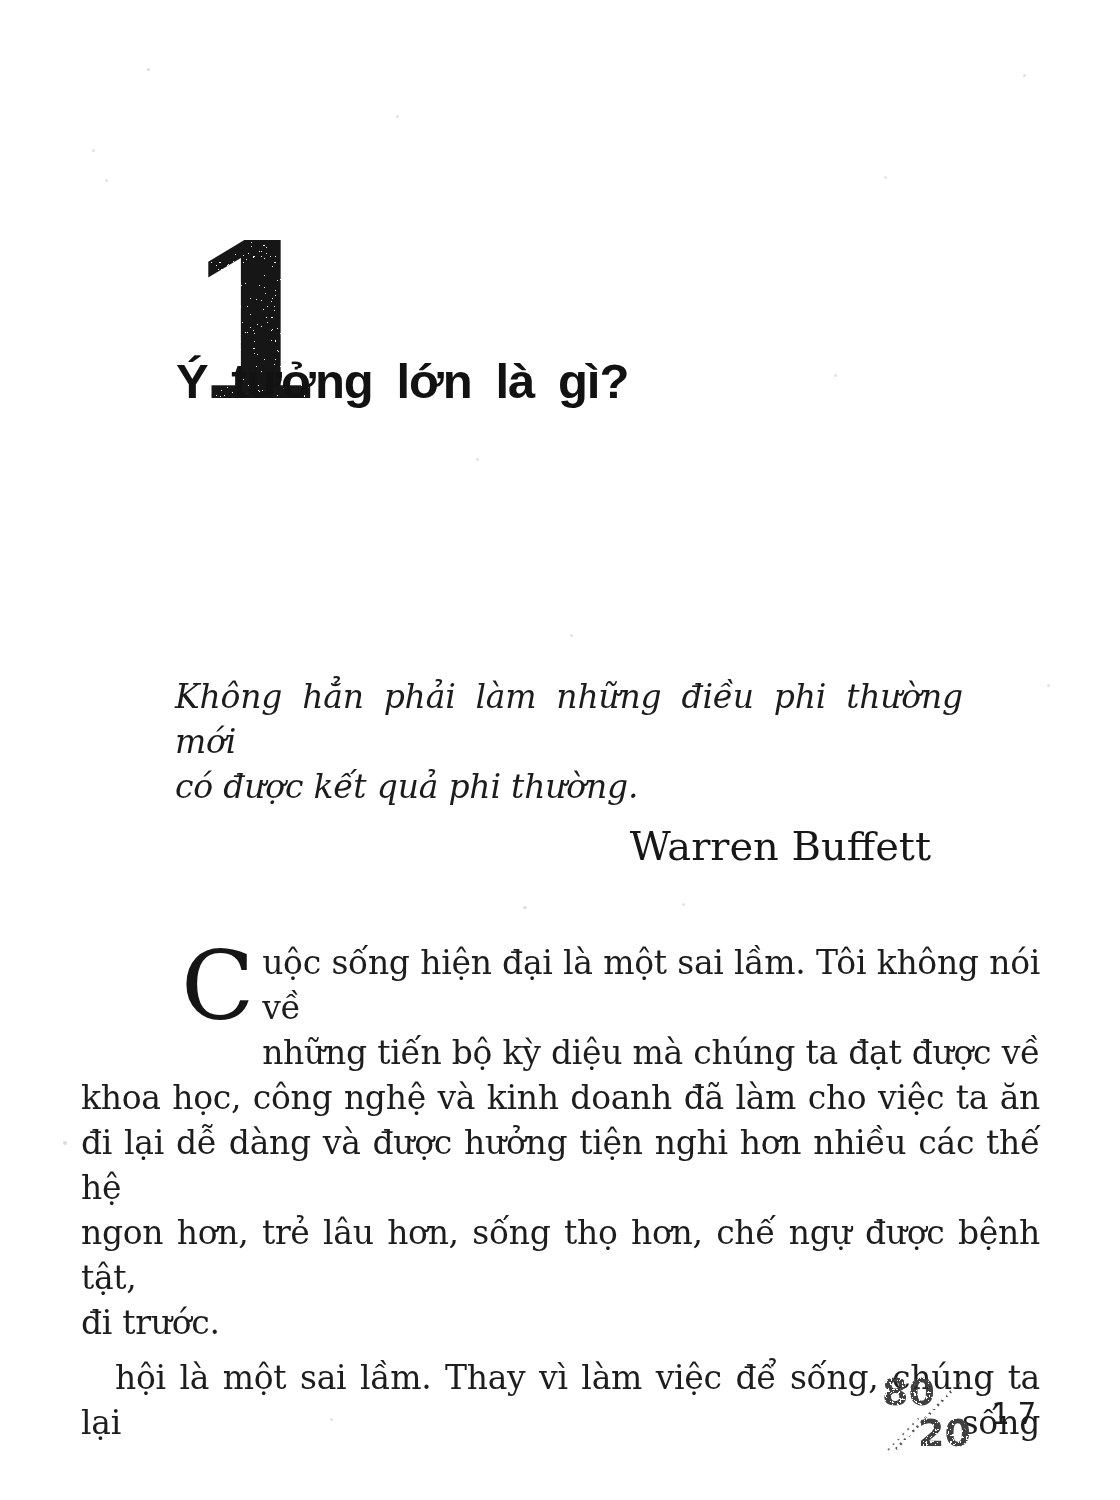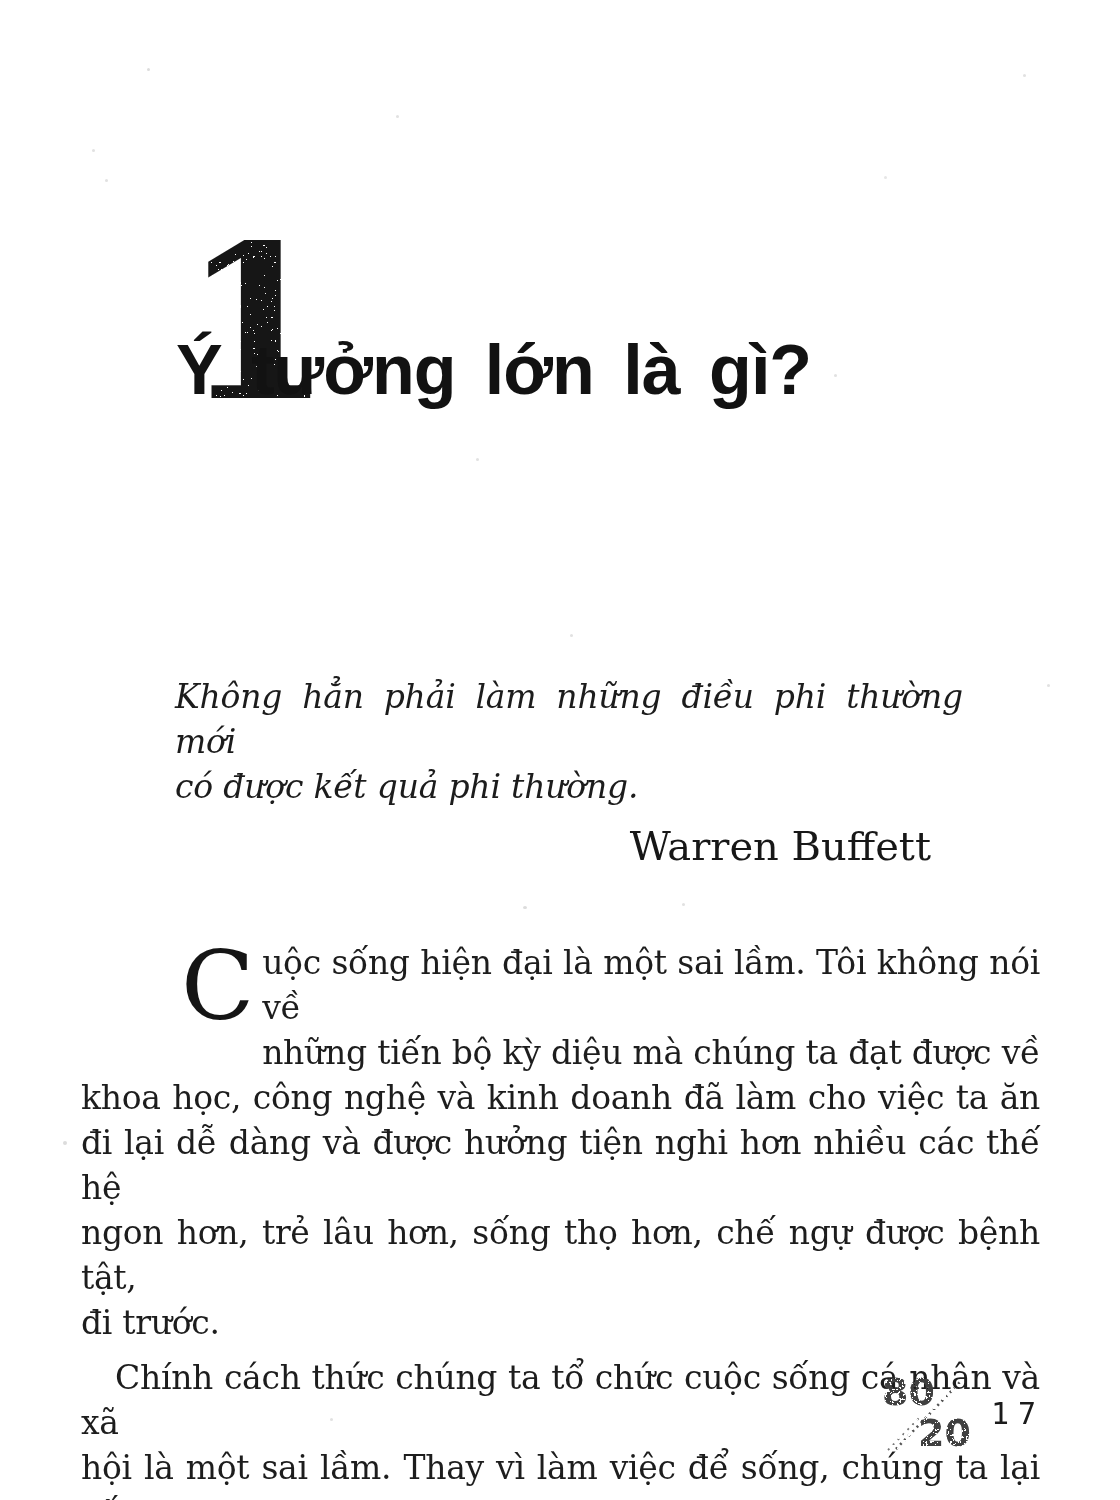--- a/index.html
+++ b/index.html
@@ -18,24 +18,24 @@
     width:140px;height:175px;
   }
   .chapnum text{
     font-family:"DejaVu Serif", serif;
     font-weight:bold;
     font-size:215px;
     fill:#181818;
   }
   
   .chaptitle{
-    position:absolute;left:176px;top:341px;
+    position:absolute;left:176px;top:352px;
     font-family:"Liberation Sans", sans-serif;
     font-weight:bold;
-    font-size:70px;line-height:58px;
+    font-size:49px;line-height:58px;
     letter-spacing:-1px;word-spacing:11px;
     color:#121212;
     white-space:nowrap;
   }
   
   .epigraph{
     position:absolute;left:175px;top:674px;width:788px;
     font-style:italic;
     font-size:33px;line-height:45px;
     letter-spacing:-0.2px;
@@ -133,21 +133,20 @@
     <div class="para1">
       <span class="dropcap">C</span>
       <div class="jline">uộc sống hiện đại là một sai lầm. Tôi không nói về</div>
       <div class="jline">những tiến bộ kỳ diệu mà chúng ta đạt được về</div>
       <div class="jline">khoa học, công nghệ và kinh doanh đã làm cho việc ta ăn</div>
       <div class="jline">đi lại dễ dàng và được hưởng tiện nghi hơn nhiều các thế hệ</div>
       <div class="jline">ngon hơn, trẻ lâu hơn, sống thọ hơn, chế ngự được bệnh tật,</div>
       <div class="lline">đi trước.</div>
     </div>
     <div class="para2">
-      <div class="jline">Chính cách thức chúng ta tổ chức cuộc sống cá nhân và xã</div>
       <div class="jline">hội là một sai lầm. Thay vì làm việc để sống, chúng ta lại sống</div>
     </div>
   </div>
 
   <svg class="logo8020" viewBox="0 0 100 82">
     <g filter="url(#grain-heavy)">
       <text x="6" y="35">80</text>
       <line x1="20" y1="79" x2="86" y2="10" stroke="#555555" stroke-width="2.6" stroke-dasharray="2 4"></line>
       <line x1="12" y1="80" x2="44" y2="47" stroke="#777777" stroke-width="1.8" stroke-dasharray="2 5"></line>
       <text x="42" y="76">20</text>

